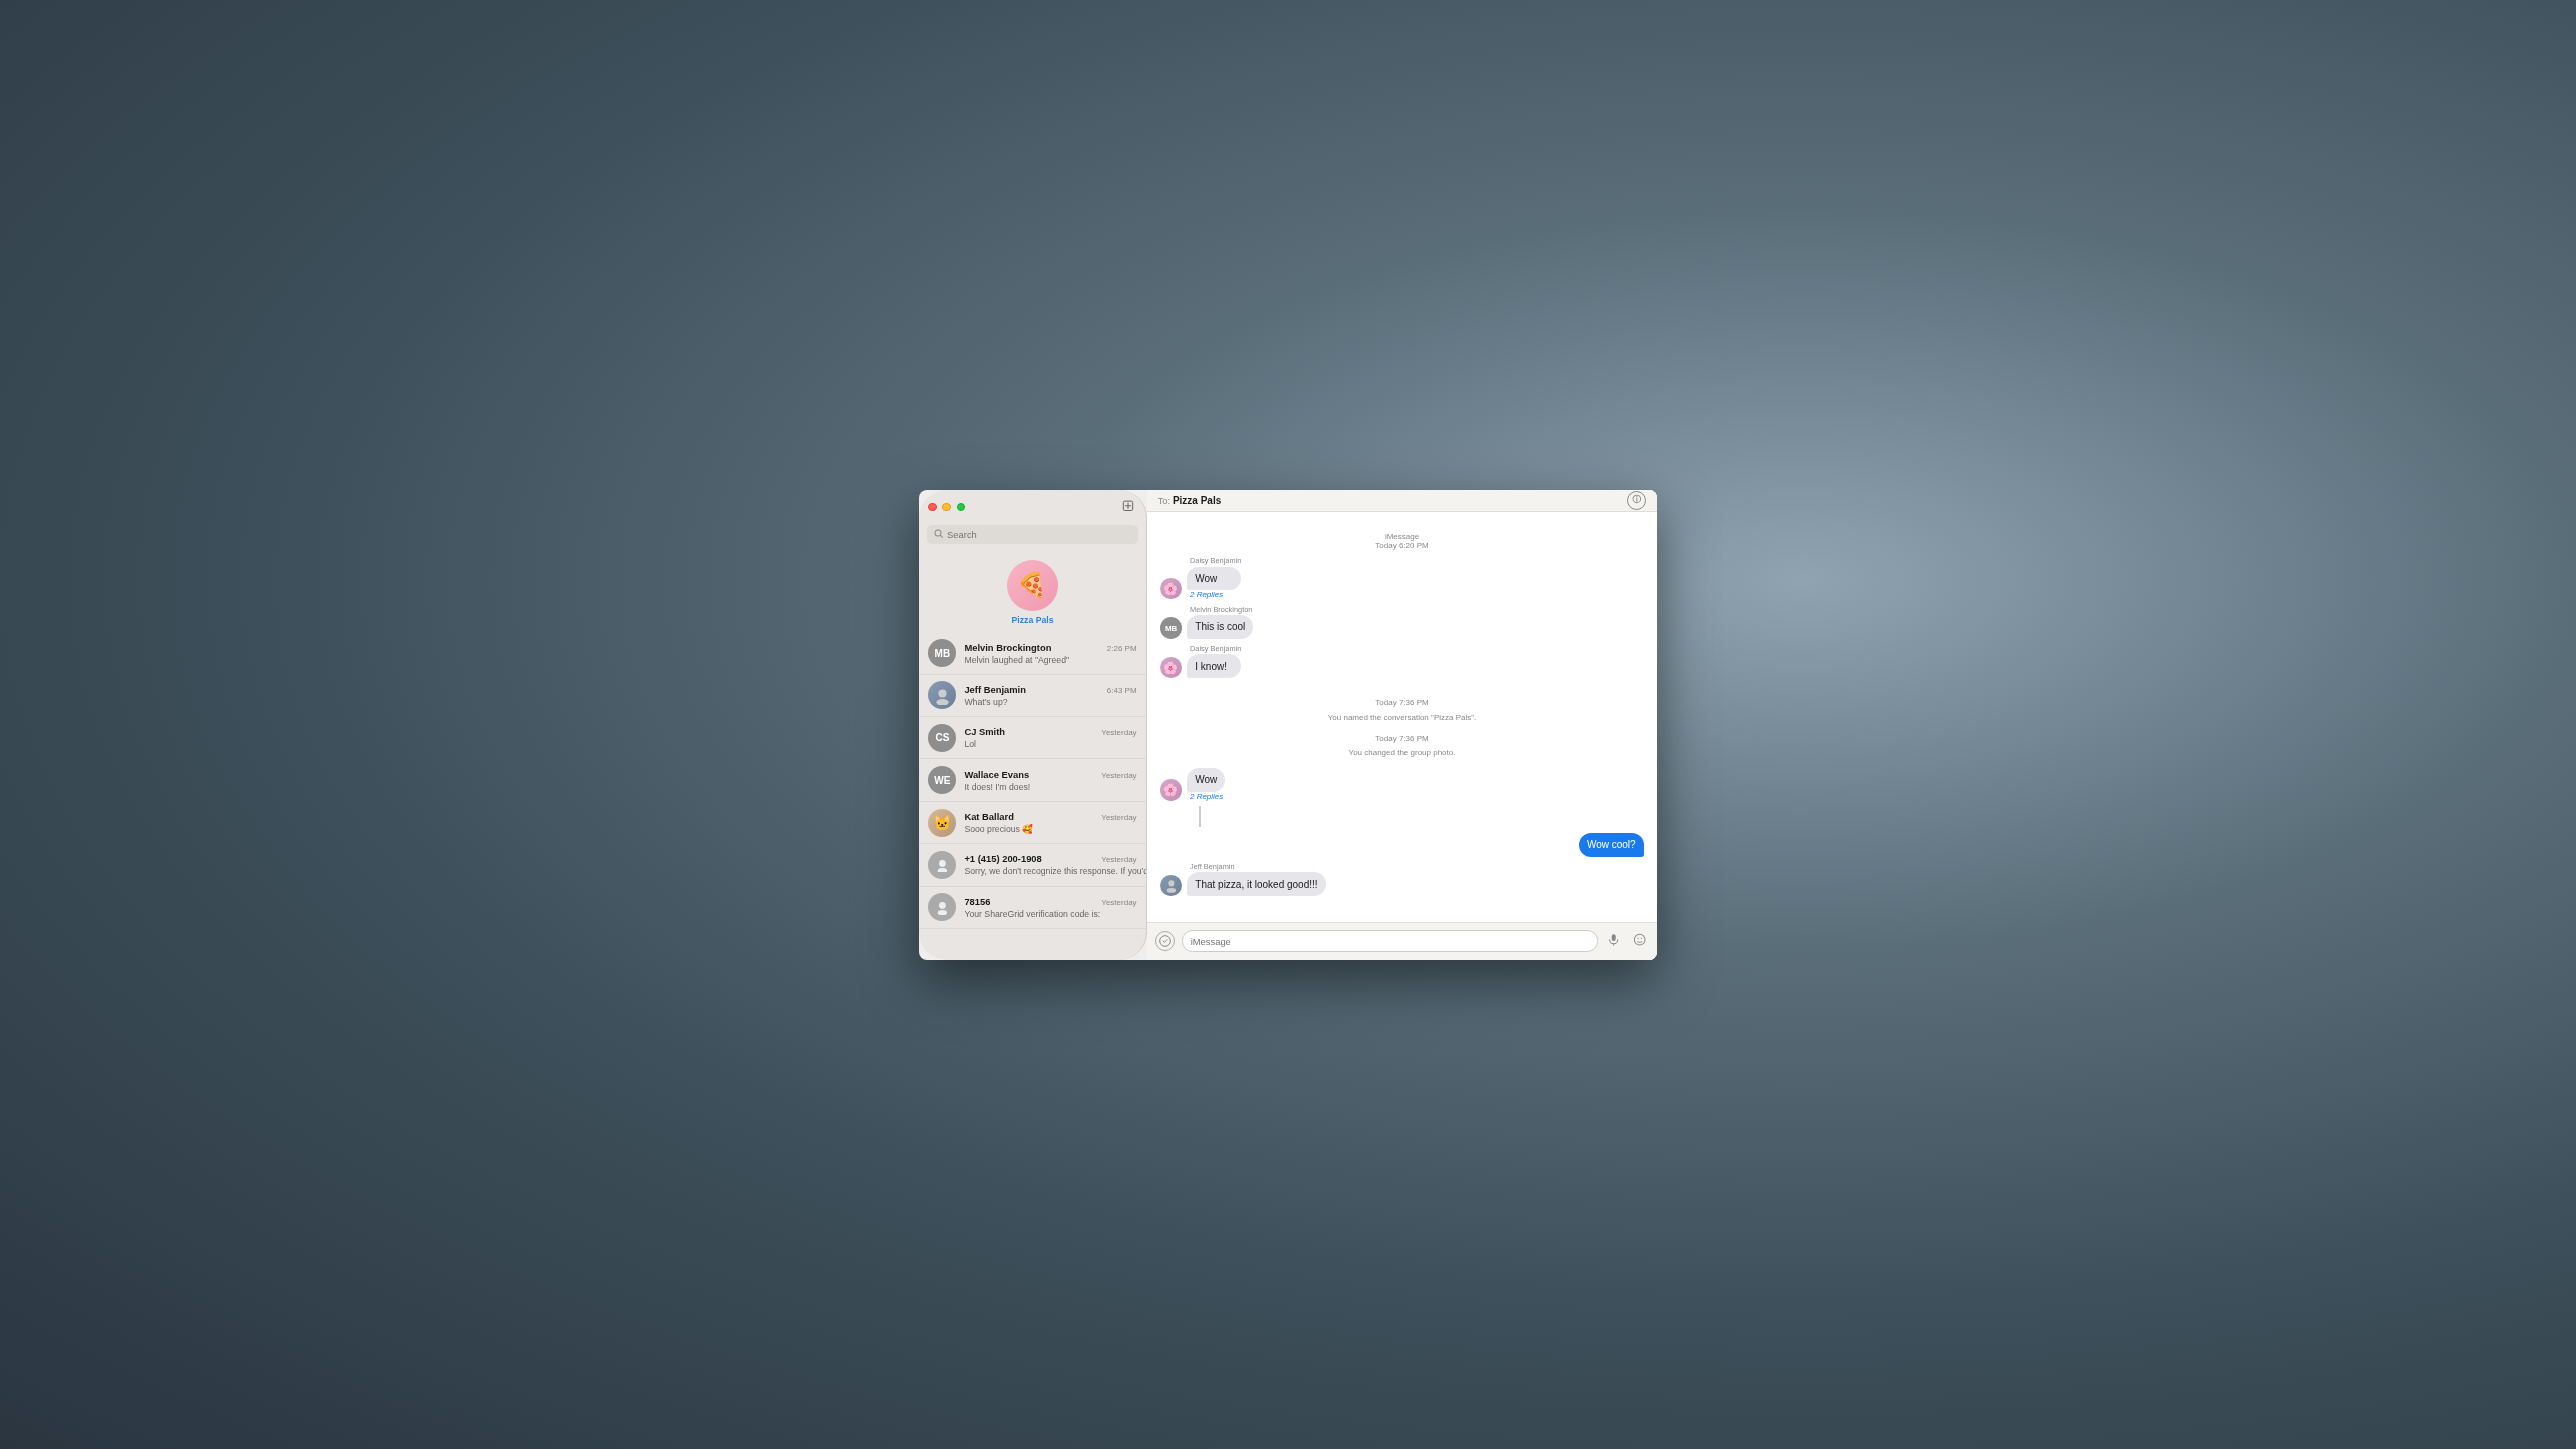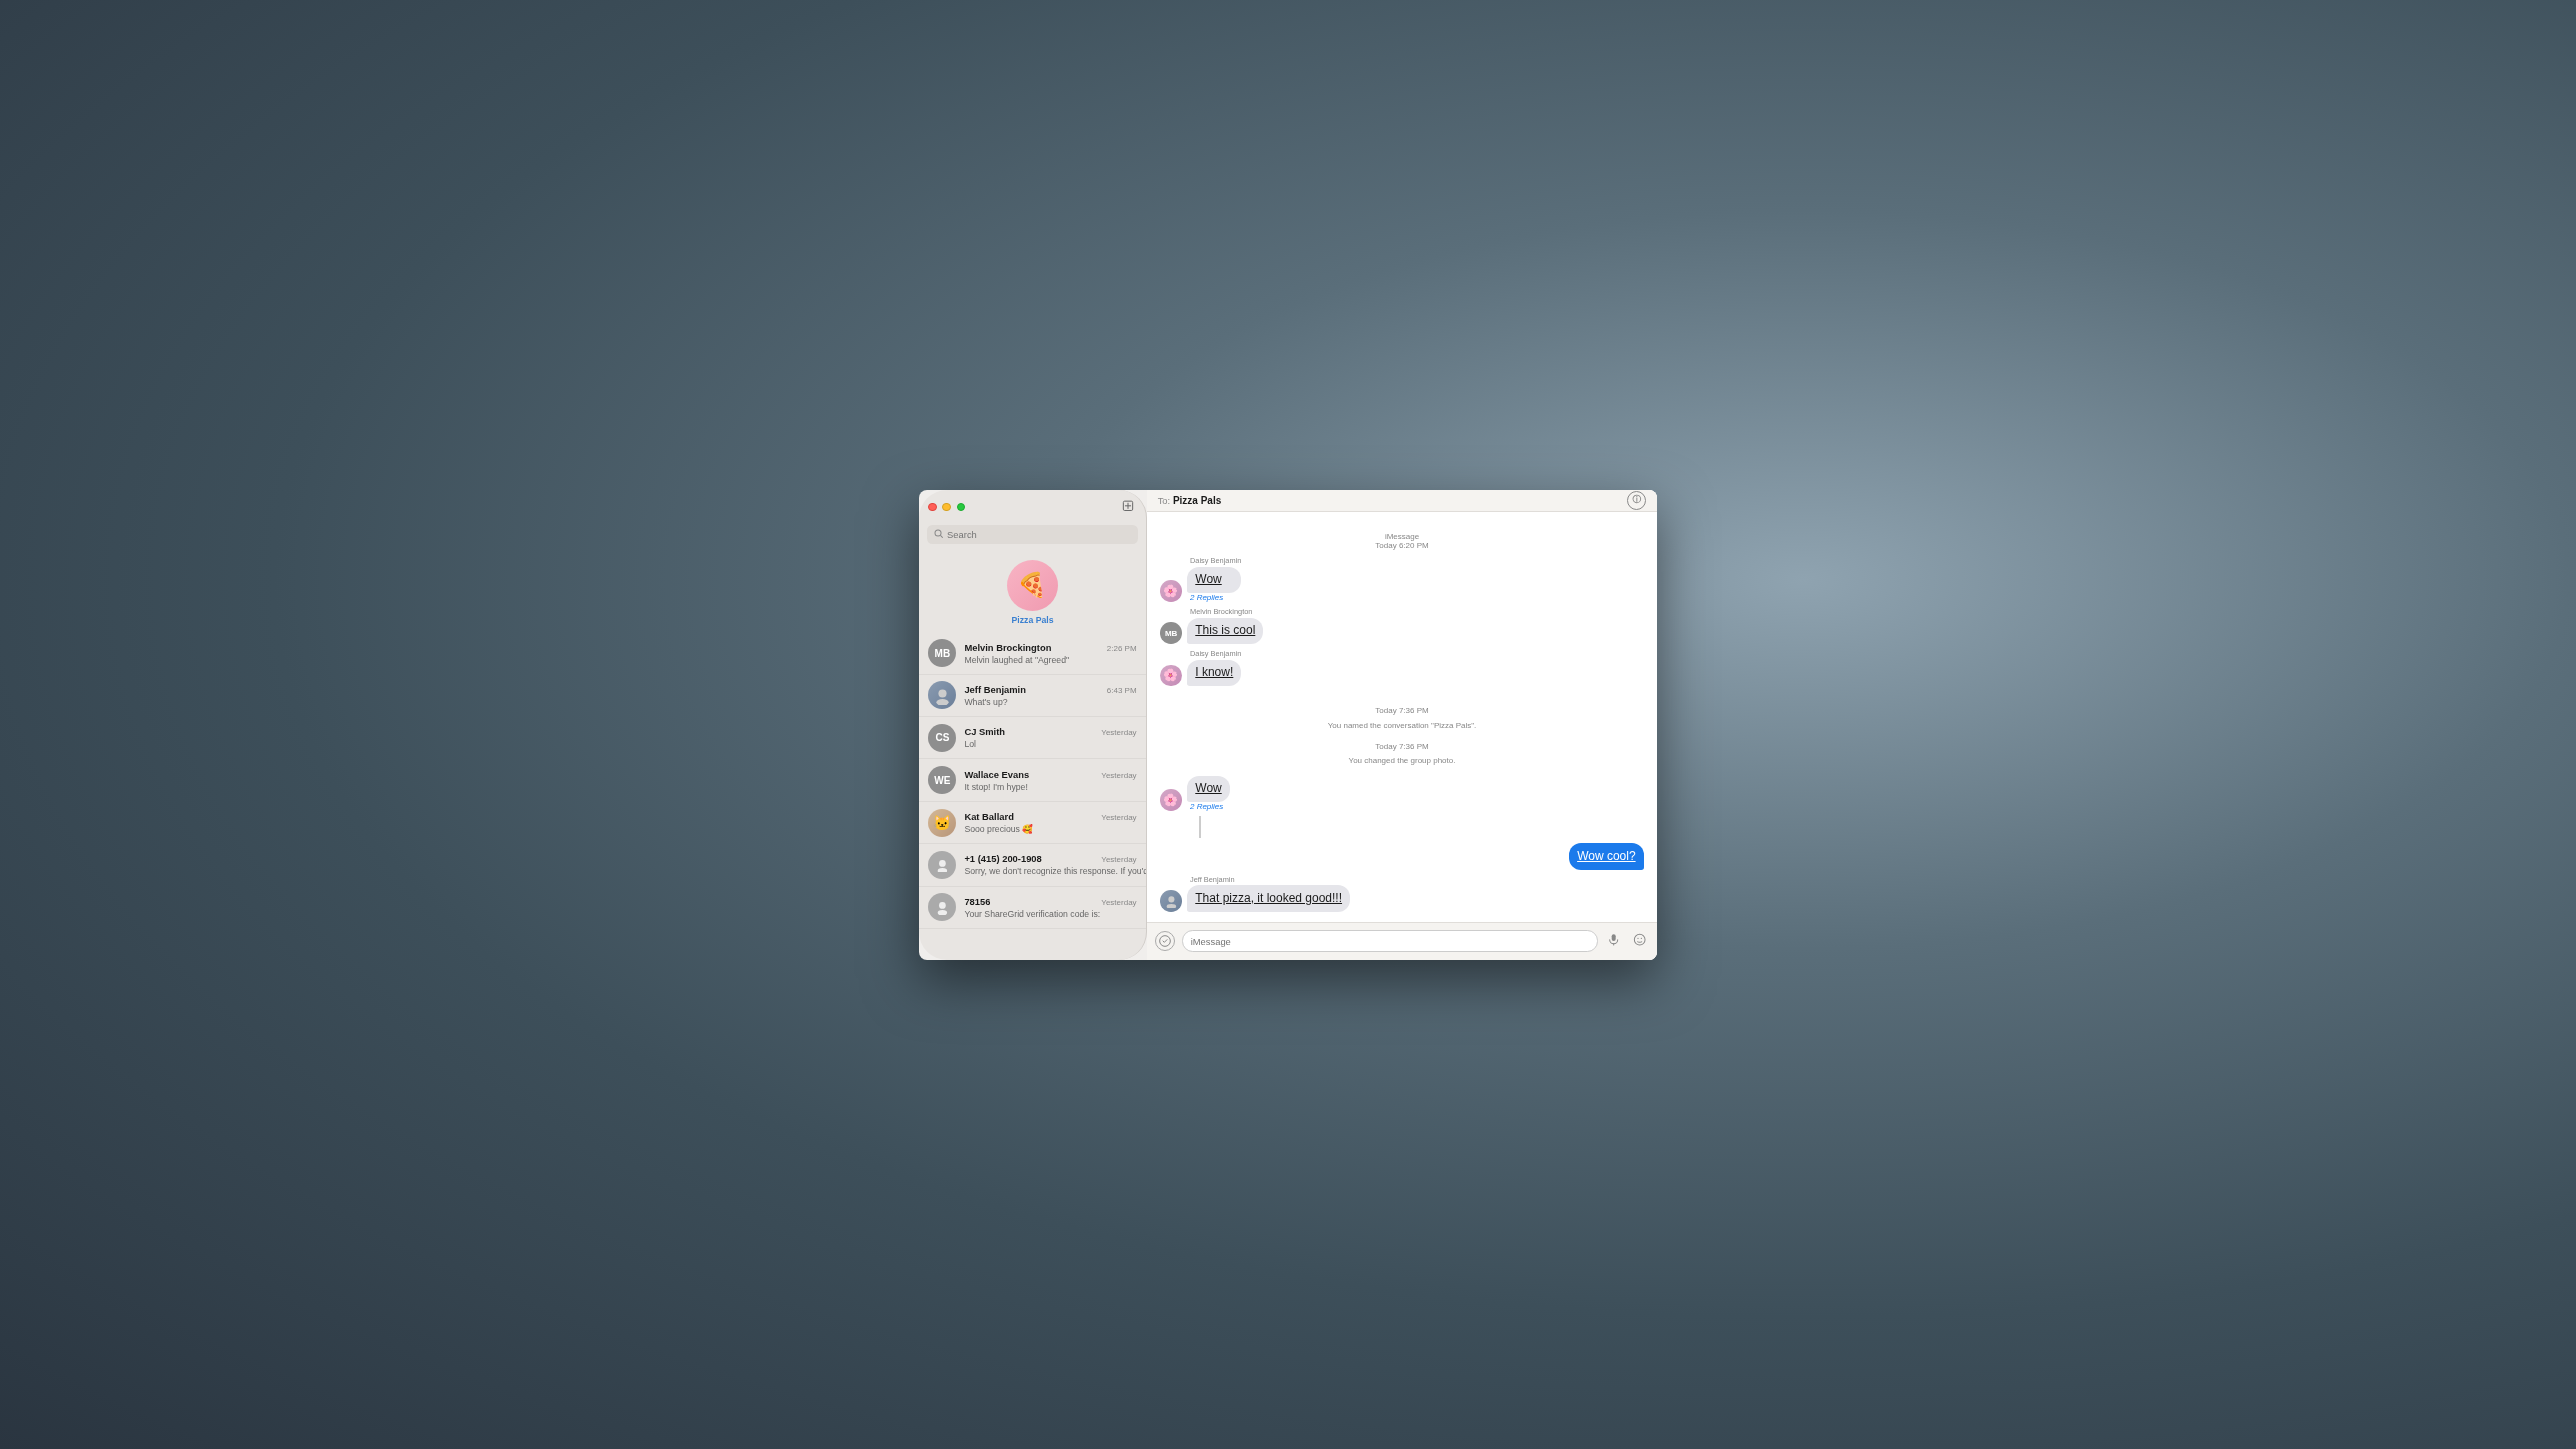--- a/index.html
+++ b/index.html
@@ -284,24 +284,23 @@
     .msg-sender-name {
       font-size: 7.4px;
       color: #888;
       margin-bottom: 1.3px;
       padding-left: 2.7px;
     }
 
     .bubble {
       padding: 5.4px 8px;
       border-radius: 12px;
-      font-size: 12px;
+      font-size: 10px;
       line-height: 1.3;
       display: inline-block;
-      text-decoration: underline;
     }
 
     .bubble-incoming {
       background: #e5e5ea;
       color: #1a1a1a;
       border-bottom-left-radius: 2.7px;
     }
 
     .bubble-outgoing {
       background: #1b7aeb;
@@ -456,21 +455,21 @@
         </div>
       </div>
 
       <div class="conv-item">
         <div class="avatar-circle avatar-we">WE</div>
         <div class="conv-content">
           <div class="conv-top">
             <span class="conv-name">Wallace Evans</span>
             <span class="conv-time">Yesterday</span>
           </div>
-          <span class="conv-preview">It stop! I'm hype!</span>
+          <span class="conv-preview">It does! I'm does!</span>
         </div>
       </div>
 
       <div class="conv-item">
         <div class="avatar-circle avatar-kat" style="background:linear-gradient(135deg,#d4b896,#b8967a);">
           <span style="font-size:14.8px;">🐱</span>
         </div>
         <div class="conv-content">
           <div class="conv-top">
             <span class="conv-name">Kat Ballard</span>

